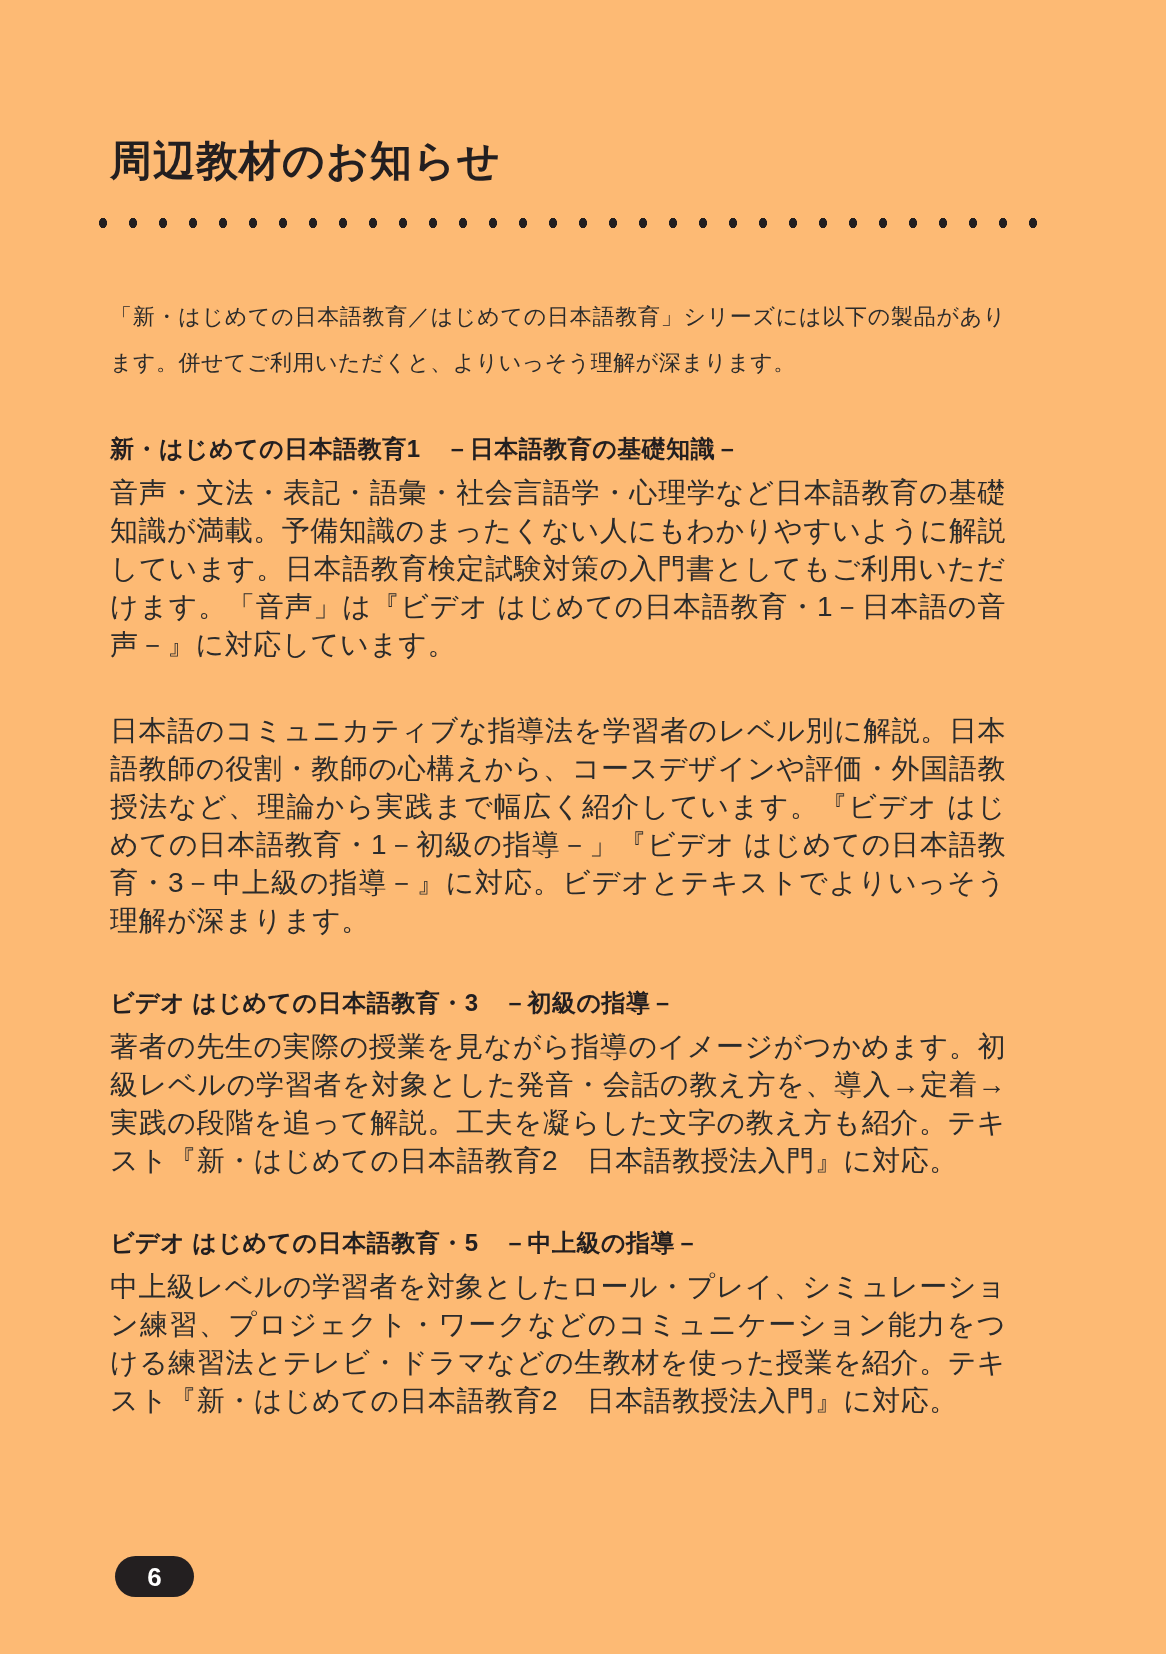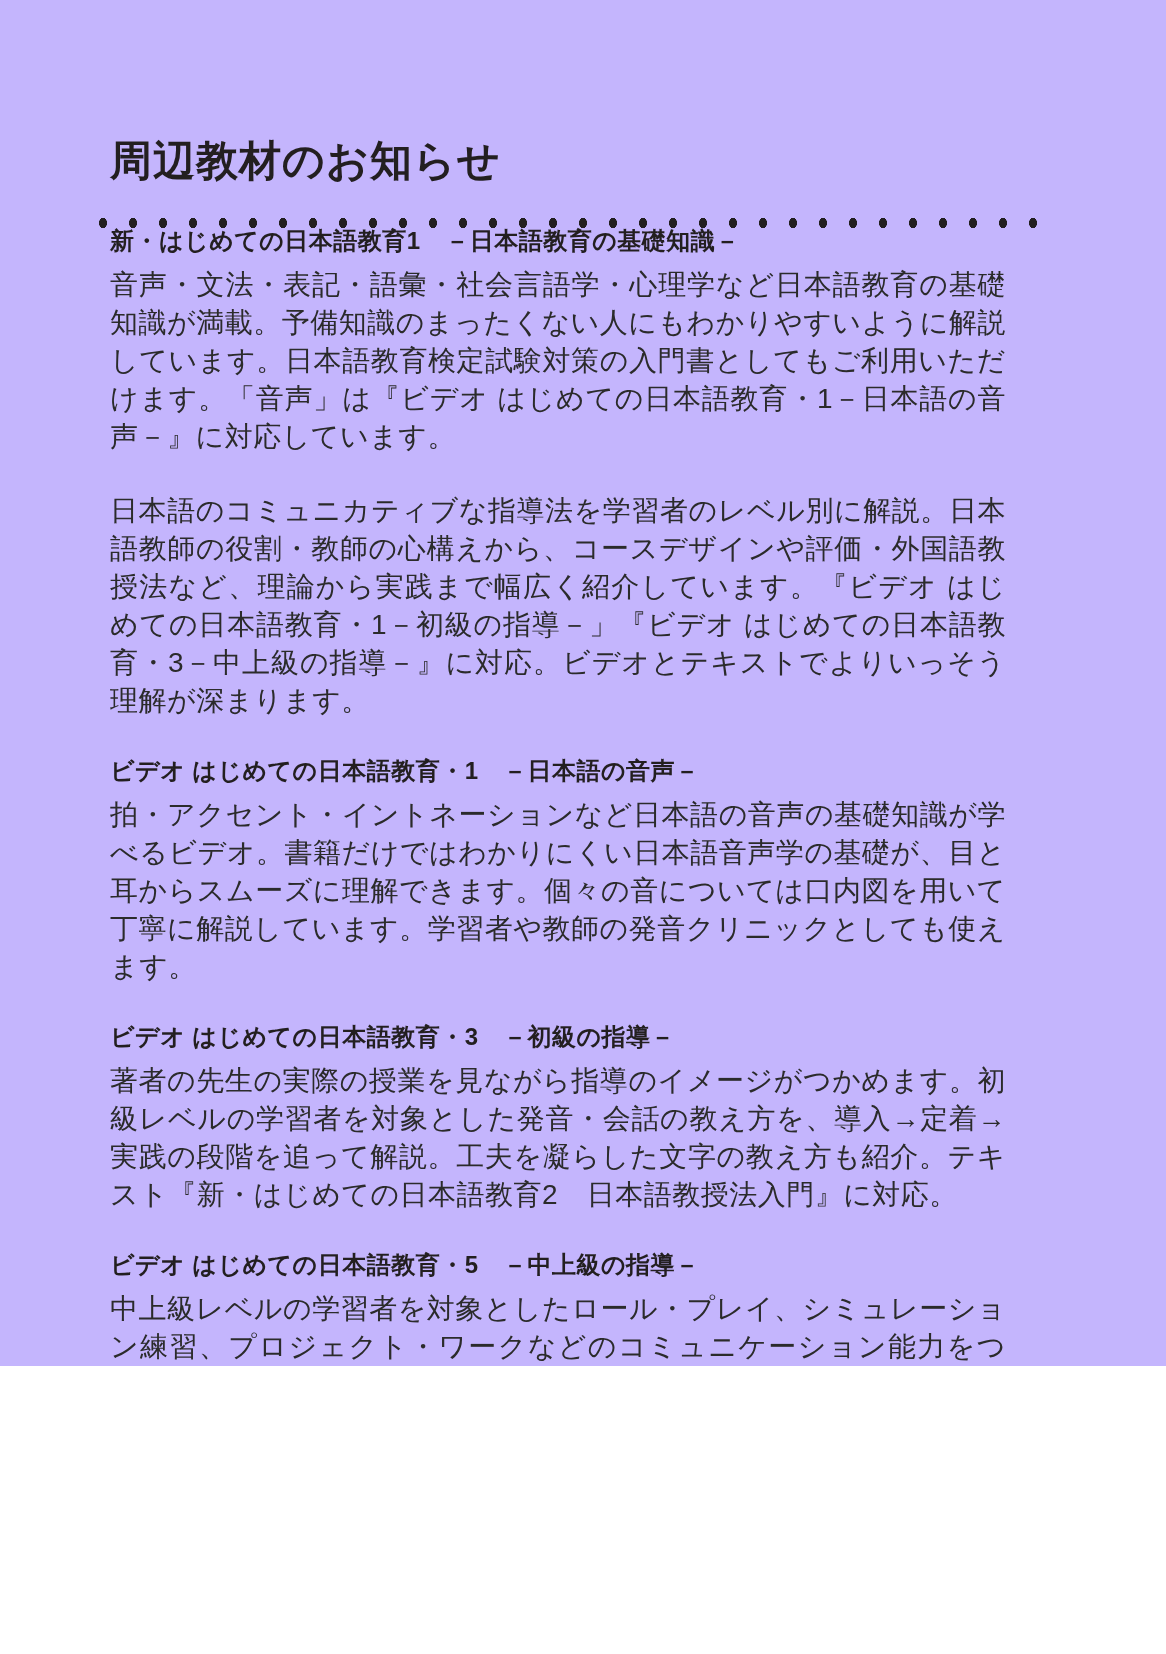--- a/index.html
+++ b/index.html
@@ -5,22 +5,22 @@
   html, body {
     margin: 0;
     padding: 0;
     background: #ffffff;
     font-family: "Liberation Sans", sans-serif;
     color: #231f20;
   }
   .page {
     position: relative;
     width: 1166px;
-    height: 1366px;
-    background: #c4b5fd;
+    height: 1654px;
+    background: #fdba74;
     overflow: hidden;
   }
   .content {
     position: absolute;
     left: 110px;
     top: 0;
     width: 896px;
   }
   .page-title {
     margin: 0;
@@ -45,21 +45,21 @@
   .intro {
     margin: 0;
     margin-top: 104px;
     font-size: 22px;
     line-height: 46px;
     letter-spacing: 0.5px;
     text-align: justify;
     color: #2b2b2b;
   }
   .section {
-    margin-top: 36px;
+    margin-top: 48px;
   }
   .section-heading {
     margin: 0 0 10px 0;
     font-size: 24px;
     line-height: 30px;
     font-weight: bold;
     letter-spacing: 0.5px;
     color: #231f20;
   }
   .section-body {
@@ -93,34 +93,31 @@
 <body>
 
 <div class="page">
 
   <div class="dots"></div>
 
   <div class="content">
 
     <h1 class="page-title">周辺教材のお知らせ</h1>
 
+    <p class="intro">「新・はじめての日本語教育／はじめての日本語教育」シリーズには以下の製品があります。併せてご利用いただくと、よりいっそう理解が深まります。</p>
 
     <div class="section">
       <h2 class="section-heading">新・はじめての日本語教育1　－日本語教育の基礎知識－</h2>
       <p class="section-body">音声・文法・表記・語彙・社会言語学・心理学など日本語教育の基礎知識が満載。予備知識のまったくない人にもわかりやすいように解説しています。日本語教育検定試験対策の入門書としてもご利用いただけます。「音声」は『ビデオ はじめての日本語教育・1－日本語の音声－』に対応しています。</p>
     </div>
 
     <div class="section">
       <p class="section-body">日本語のコミュニカティブな指導法を学習者のレベル別に解説。日本語教師の役割・教師の心構えから、コースデザインや評価・外国語教授法など、理論から実践まで幅広く紹介しています。『ビデオ はじめての日本語教育・1－初級の指導－」『ビデオ はじめての日本語教育・3－中上級の指導－』に対応。ビデオとテキストでよりいっそう理解が深まります。</p>
     </div>
 
-    <div class="section">
-      <h2 class="section-heading">ビデオ はじめての日本語教育・1　－日本語の音声－</h2>
-      <p class="section-body">拍・アクセント・イントネーションなど日本語の音声の基礎知識が学べるビデオ。書籍だけではわかりにくい日本語音声学の基礎が、目と耳からスムーズに理解できます。個々の音については口内図を用いて丁寧に解説しています。学習者や教師の発音クリニックとしても使えます。</p>
-    </div>
 
     <div class="section">
       <h2 class="section-heading">ビデオ はじめての日本語教育・3　－初級の指導－</h2>
       <p class="section-body">著者の先生の実際の授業を見ながら指導のイメージがつかめます。初級レベルの学習者を対象とした発音・会話の教え方を、導入→定着→実践の段階を追って解説。工夫を凝らした文字の教え方も紹介。テキスト『新・はじめての日本語教育2　日本語教授法入門』に対応。</p>
     </div>
 
     <div class="section">
       <h2 class="section-heading">ビデオ はじめての日本語教育・5　－中上級の指導－</h2>
       <p class="section-body">中上級レベルの学習者を対象としたロール・プレイ、シミュレーション練習、プロジェクト・ワークなどのコミュニケーション能力をつける練習法とテレビ・ドラマなどの生教材を使った授業を紹介。テキスト『新・はじめての日本語教育2　日本語教授法入門』に対応。</p>
     </div>

